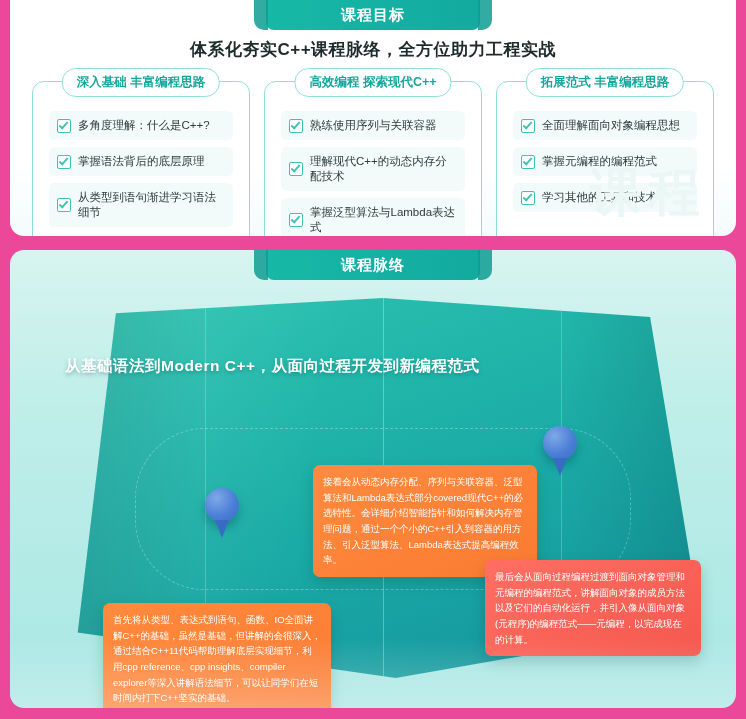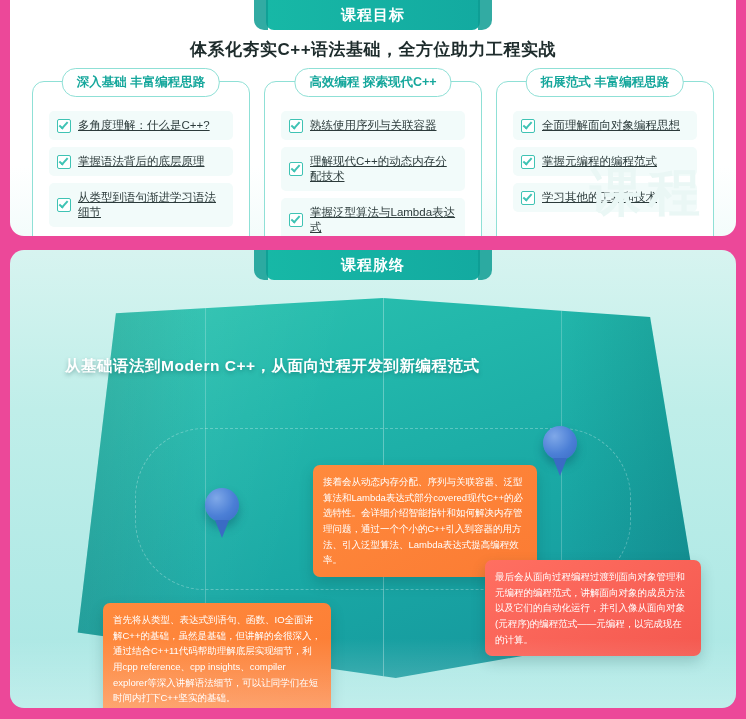--- a/index.html
+++ b/index.html
@@ -105,21 +105,20 @@
   }
   .bullet {
     display: flex;
     align-items: center;
     background: #f2fbfa;
     border-radius: 5px;
     margin: 7px 6px;
     padding: 7px 8px;
     font-size: 11.5px;
     color: #2c3b3b;
-    text-decoration: underline;
   }
   .tick {
     flex: 0 0 auto;
     width: 12px;
     height: 12px;
     border: 1px solid #3fc3b4;
     border-radius: 2px;
     margin-right: 7px;
     position: relative;
     background: #ffffff;
@@ -256,21 +255,21 @@
     border-bottom-right-radius: 14px;
   }
 </style>
 </head>
 <body>
 
 <div class="page">
 
   <div class="section sec1">
     <div class="sec-banner">课程目标</div>
-    <div class="sec1-heading">体系化夯实C++语法基础，全方位助力工程实战</div>
+    <div class="sec1-heading">体系化夯实C++课程脉络，全方位助力工程实战</div>
 
     <div class="cards">
 
       <div class="card">
         <div class="card-title">深入基础 丰富编程思路</div>
         <div class="bullet">
           <span class="tick"></span>
           <span>多角度理解：什么是C++?</span>
         </div>
         <div class="bullet">

